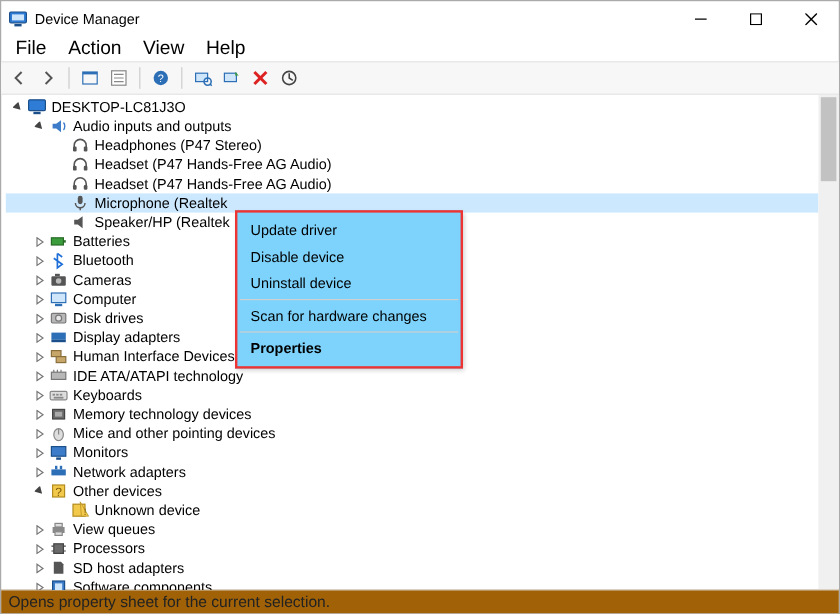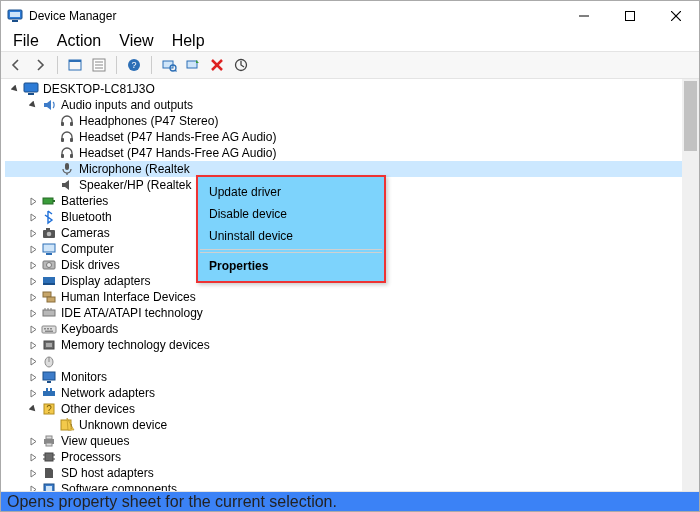--- a/index.html
+++ b/index.html
@@ -39,21 +39,21 @@
   .ctxmenu { position: absolute; left: 195px; top: 96px; width: 190px; background: #7dd3fc; border: 2px solid #e33; box-shadow: 2px 2px 4px rgba(0,0,0,0.2); padding: 4px 1px; z-index: 10; }
   .ctxitem { padding: 4px 10px; font-size: 12px; }
   .ctxsep { height: 1px; background: #d0d0d0; margin: 2px 1px; }
   .ctxitem.bold { font-weight: 700; }
 
   
   .vscroll { width: 17px; background: #f0f0f0; position: relative; }
   .vscroll .thumb { position: absolute; top: 2px; left: 2px; right: 2px; height: 70px; background: #c2c2c2; border-radius: 0; }
 
   
-  .statusbar { height: 20px; border-top: 1px solid #e4e4e4; background: #3b82f6; display: flex; align-items: center; padding: 0 6px; font-size: 16px; color: #222; }
+  .statusbar { height: 20px; border-top: 1px solid #e4e4e4; background: #a16207; display: flex; align-items: center; padding: 0 6px; font-size: 13px; color: #222; }
 </style>
 </head>
 <body>
 
 <div class="window">
 
   <div class="titlebar">
     <span class="app-icon">
       <svg viewBox="0 0 16 16">
           <rect x="1" y="2" width="14" height="9" rx="1" fill="#2e7cd6" stroke="#1a4f8a"></rect>
@@ -381,20 +381,21 @@
             <svg viewBox="0 0 9 9">
               <path d="M2 1 L7 4.5 L2 8 Z" fill="none" stroke="#777" stroke-width="1"></path>
             </svg>
           </span>
         <span class="nodeicon">
             <svg viewBox="0 0 16 16">
               <ellipse cx="8" cy="9" rx="4" ry="5" fill="#ddd" stroke="#888"></ellipse>
               <line x1="8" y1="4" x2="8" y2="9" stroke="#888"></line>
             </svg>
           </span>
+        <span>Mice and other pointing devices</span>
       </div>
       <div class="row" style="padding-left:22px">
         <span class="expander">
             <svg viewBox="0 0 9 9">
               <path d="M2 1 L7 4.5 L2 8 Z" fill="none" stroke="#777" stroke-width="1"></path>
             </svg>
           </span>
         <span class="nodeicon">
             <svg viewBox="0 0 16 16">
               <rect x="2" y="3" width="12" height="8" fill="#3d7cc9" stroke="#1a4f8a"></rect>
@@ -502,20 +503,21 @@
             </svg>
           </span>
         <span>Software components</span>
       </div>
 
       <div class="ctxmenu">
         <div class="ctxitem">Update driver</div>
         <div class="ctxitem">Disable device</div>
         <div class="ctxitem">Uninstall device</div>
         <div class="ctxsep"></div>
+        <div class="ctxitem">Scan for hardware changes</div>
         <div class="ctxsep"></div>
         <div class="ctxitem bold">Properties</div>
       </div>
 
     </div>
 
     <div class="vscroll">
       <div class="thumb"></div>
     </div>
   </div>

